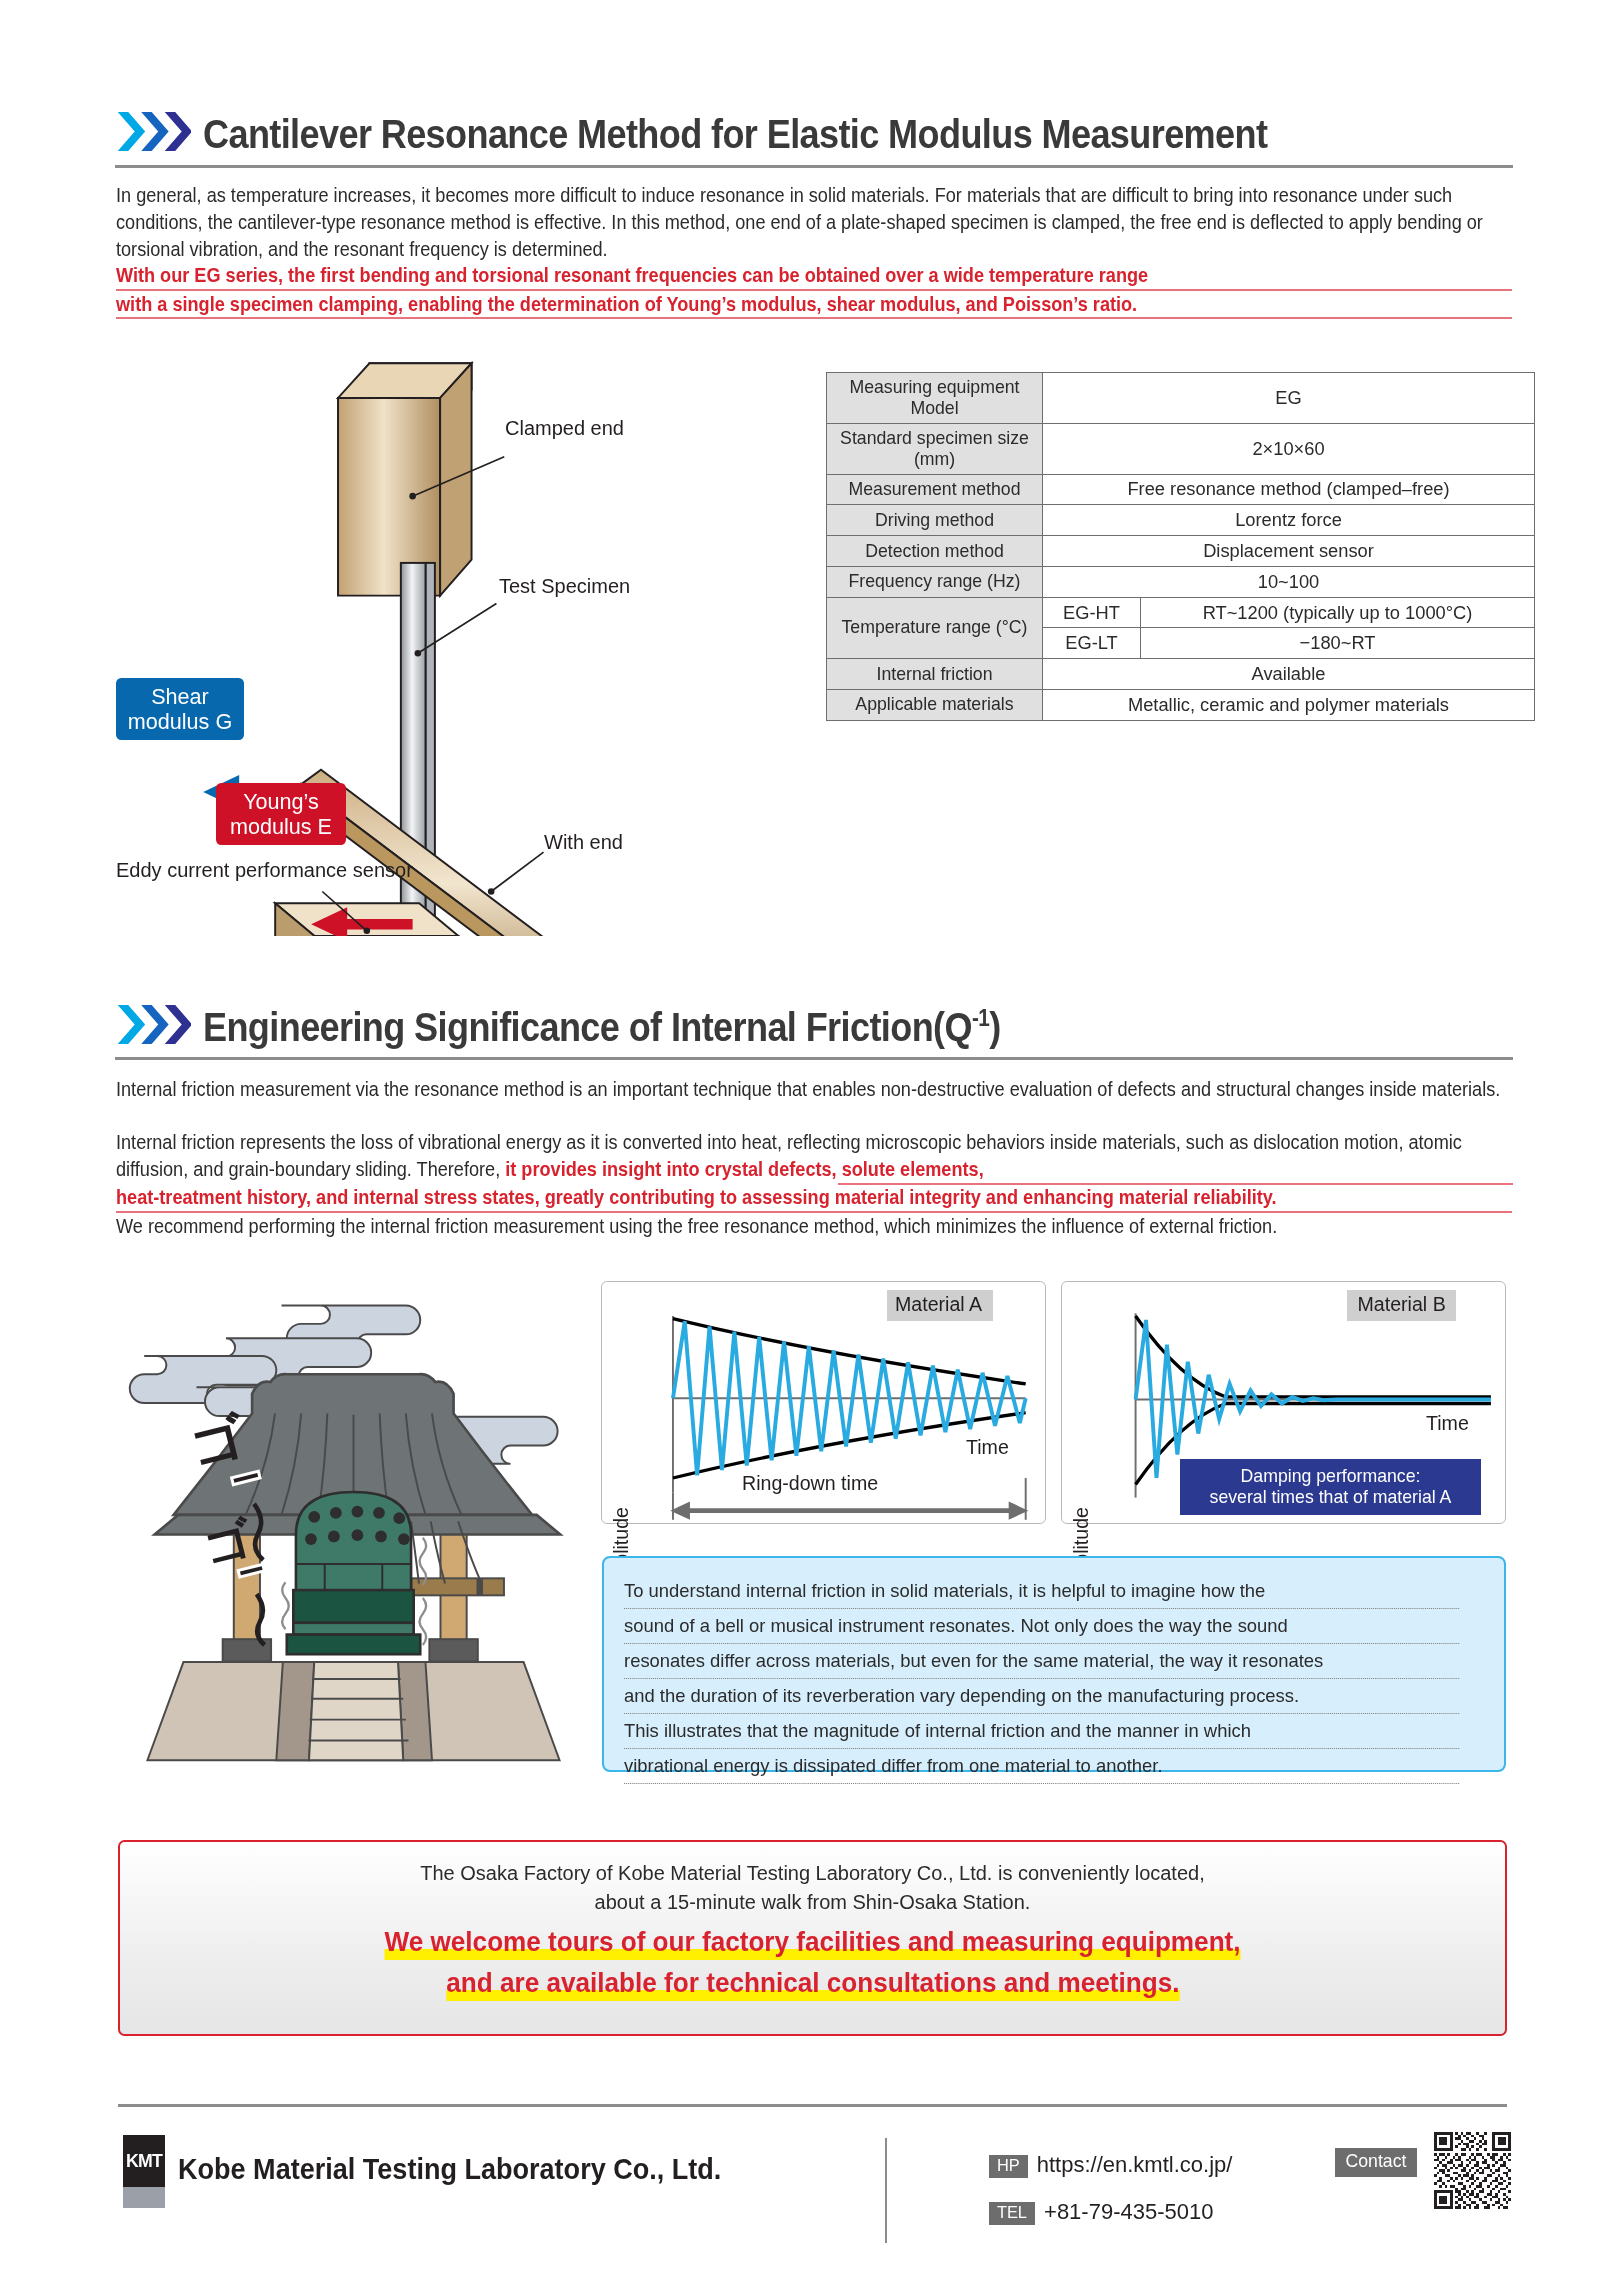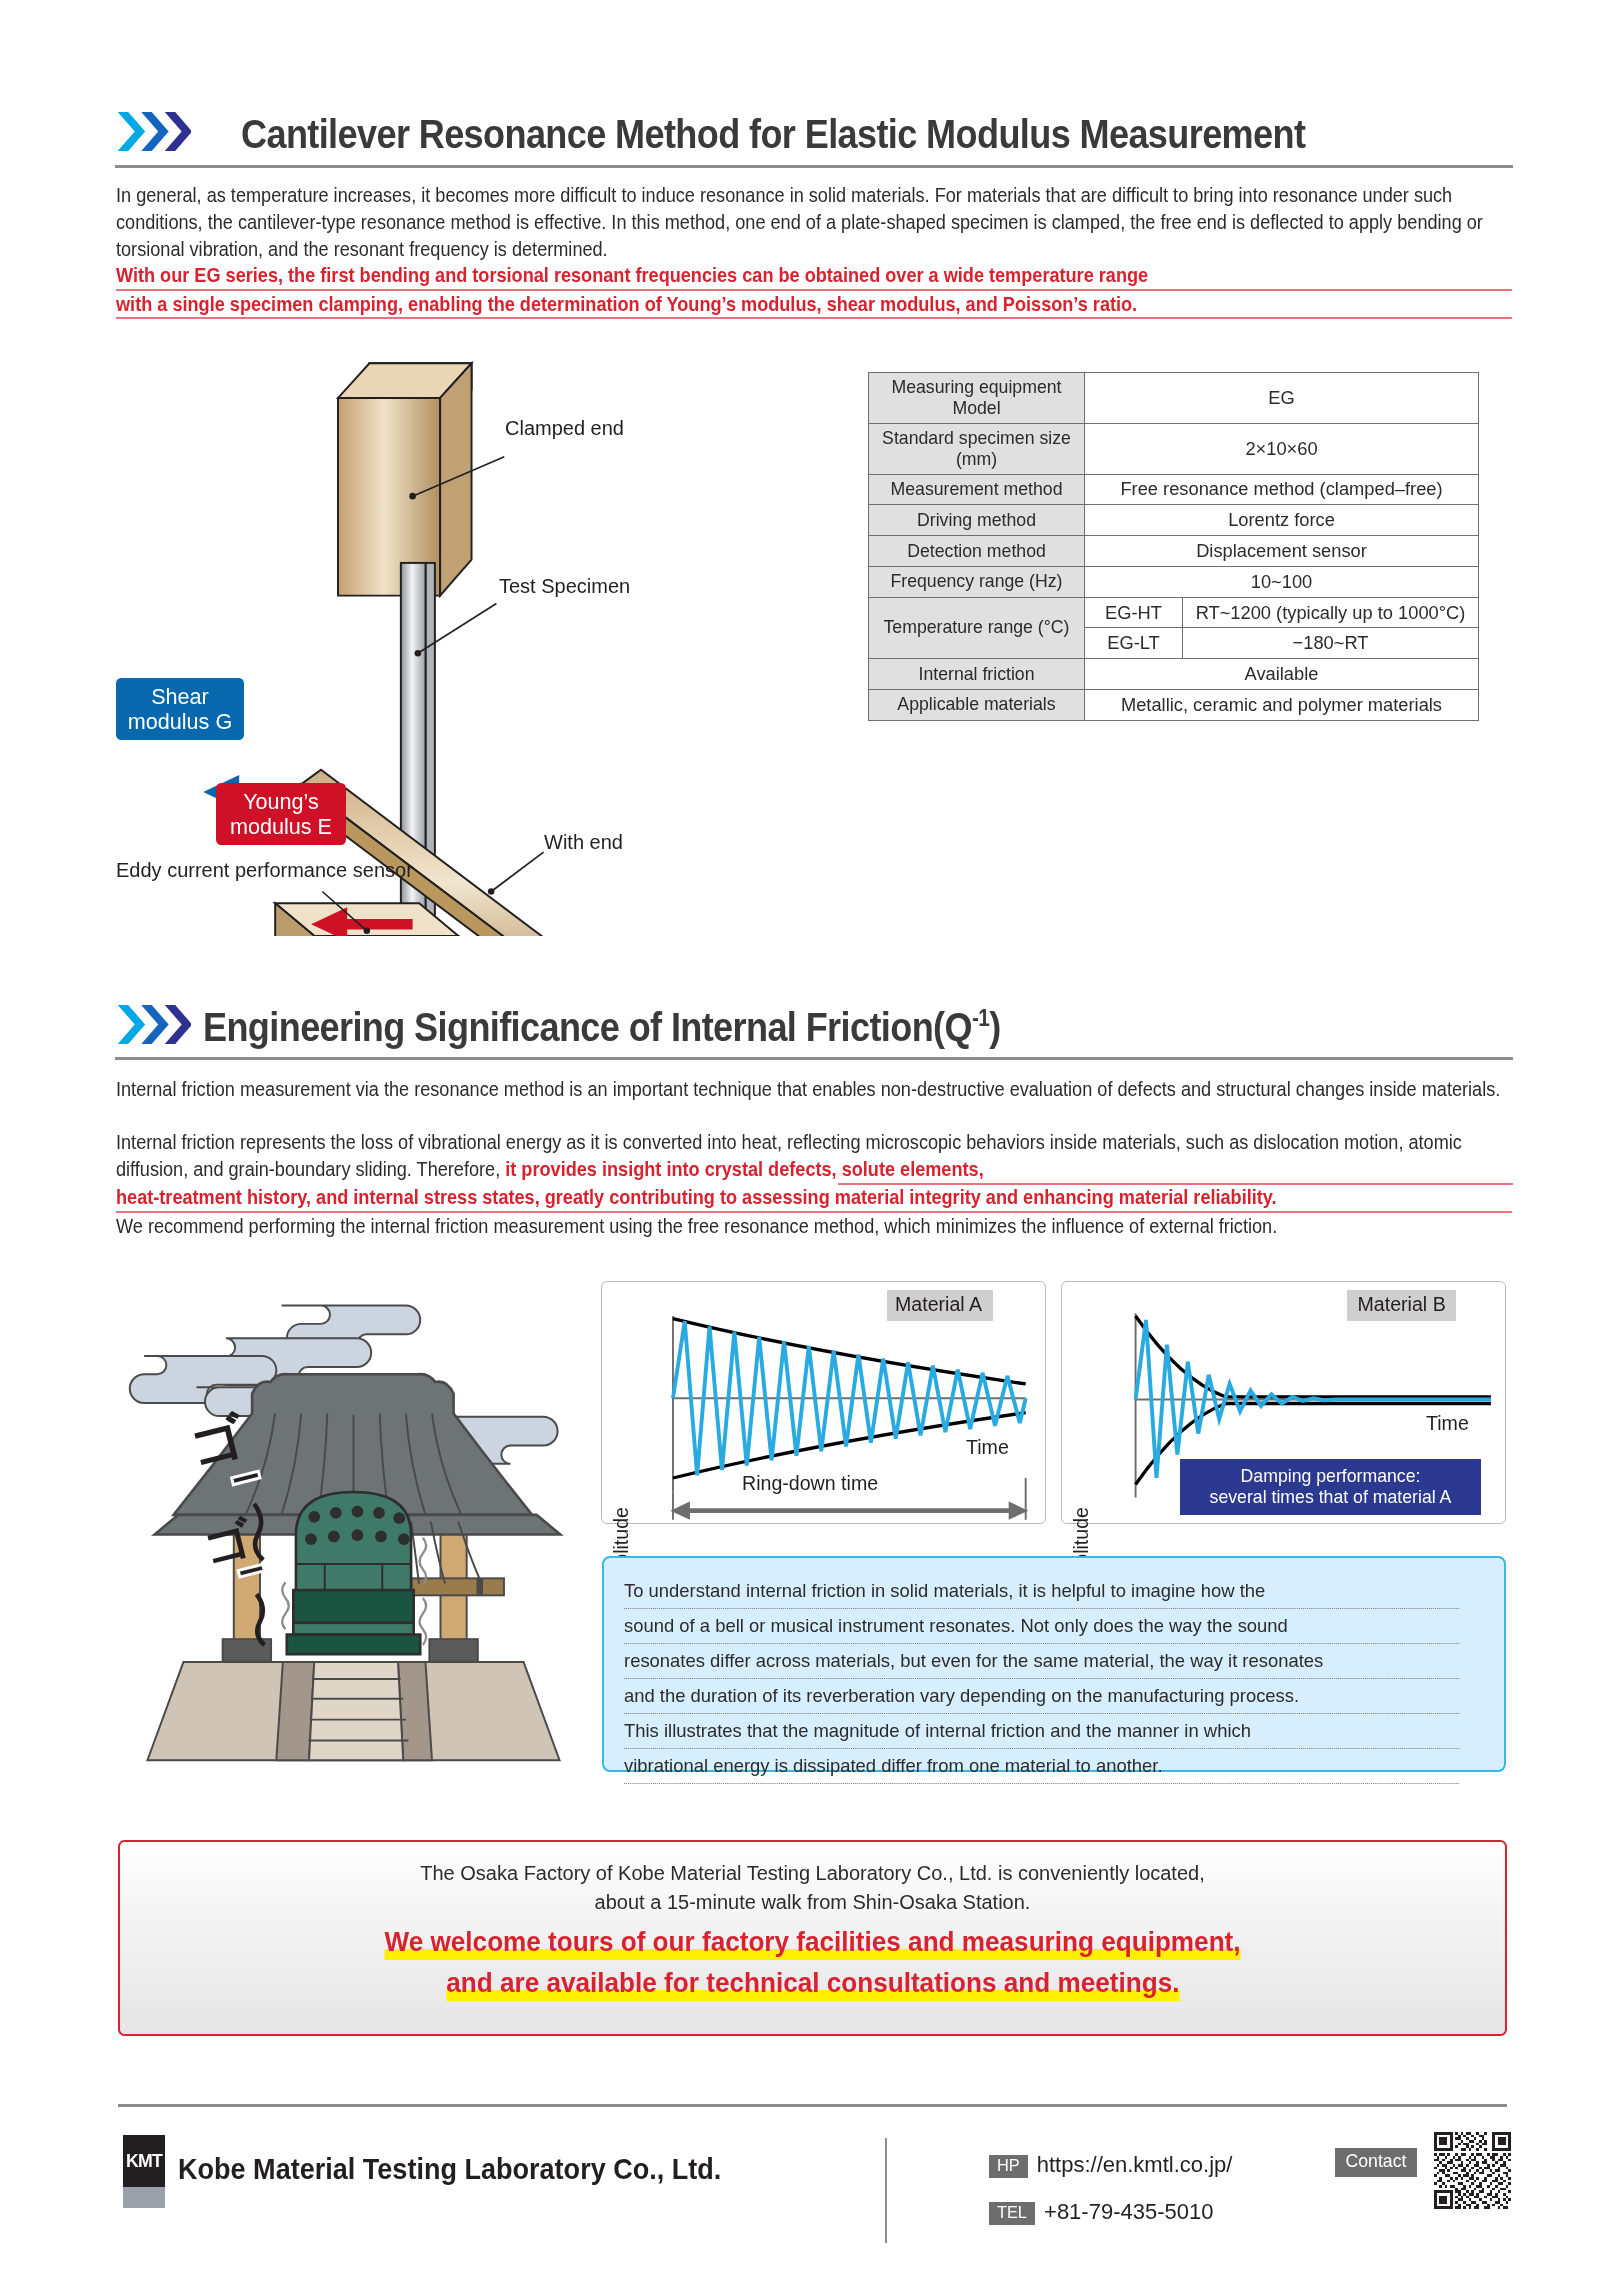--- a/index.html
+++ b/index.html
@@ -138,21 +138,21 @@
   .contact-row { position:absolute; font-size:22px; color:#231f20; white-space:nowrap;}
   .contact-chip { position:absolute; background:#6d6d6d; color:#fff;
     font-size:17.7px; padding:3.3px 10.5px 4.6px; }
   .qr { position:absolute; }
 </style>
 </head>
 <body>
 
 <div class="page">
 
-  <div class="sec-head" style="left:115px; top:108px;gap:38px;">
+  <div class="sec-head" style="left:115px; top:108px;">
     <svg class="chevrons" viewBox="0 0 116 72">
       <path d="M4 6 L30 36 L4 66 L20 66 L46 36 L20 6 Z" fill="#00a9e6"></path>
       <path d="M40 6 L66 36 L40 66 L56 66 L82 36 L56 6 Z" fill="#1565c0"></path>
       <path d="M76 6 L102 36 L76 66 L92 66 L118 36 L92 6 Z" fill="#2e3192"></path>
     </svg>
     <div class="sec-title">Cantilever Resonance Method for Elastic Modulus Measurement</div>
   </div>
   <div class="sec-rule" style="left:115px; top:165px; width:1398px;"></div>
 
   <div class="para" style="left:116px; top:182px; width:1492px;">In general, as temperature increases, it becomes more difficult to induce resonance in solid materials. For materials that are difficult to bring into resonance under such conditions, the cantilever-type resonance method is effective. In this method, one end of a plate-shaped specimen is clamped, the free end is deflected to apply bending or torsional vibration, and the resonant frequency is determined.</div>
@@ -251,21 +251,21 @@
     <div>Shear</div>
     <div>modulus G</div>
   </div>
 
   <div class="tagbox tag-young" style="left:216px; top:783px; width:130px;">
     <div>Young’s</div>
     <div>modulus E</div>
   </div>
 
 
-  <table class="spec-table" style="left:826px; top:372px; width:611px;margin-left:42px;">
+  <table class="spec-table" style="left:826px; top:372px; width:709px;">
     <tbody>
       <tr>
         <td class="key">Measuring equipment Model</td>
         <td class="val" colspan="2">EG</td>
       </tr>
       <tr>
         <td class="key">Standard specimen size (mm)</td>
         <td class="val" colspan="2">2×10×60</td>
       </tr>
       <tr>

